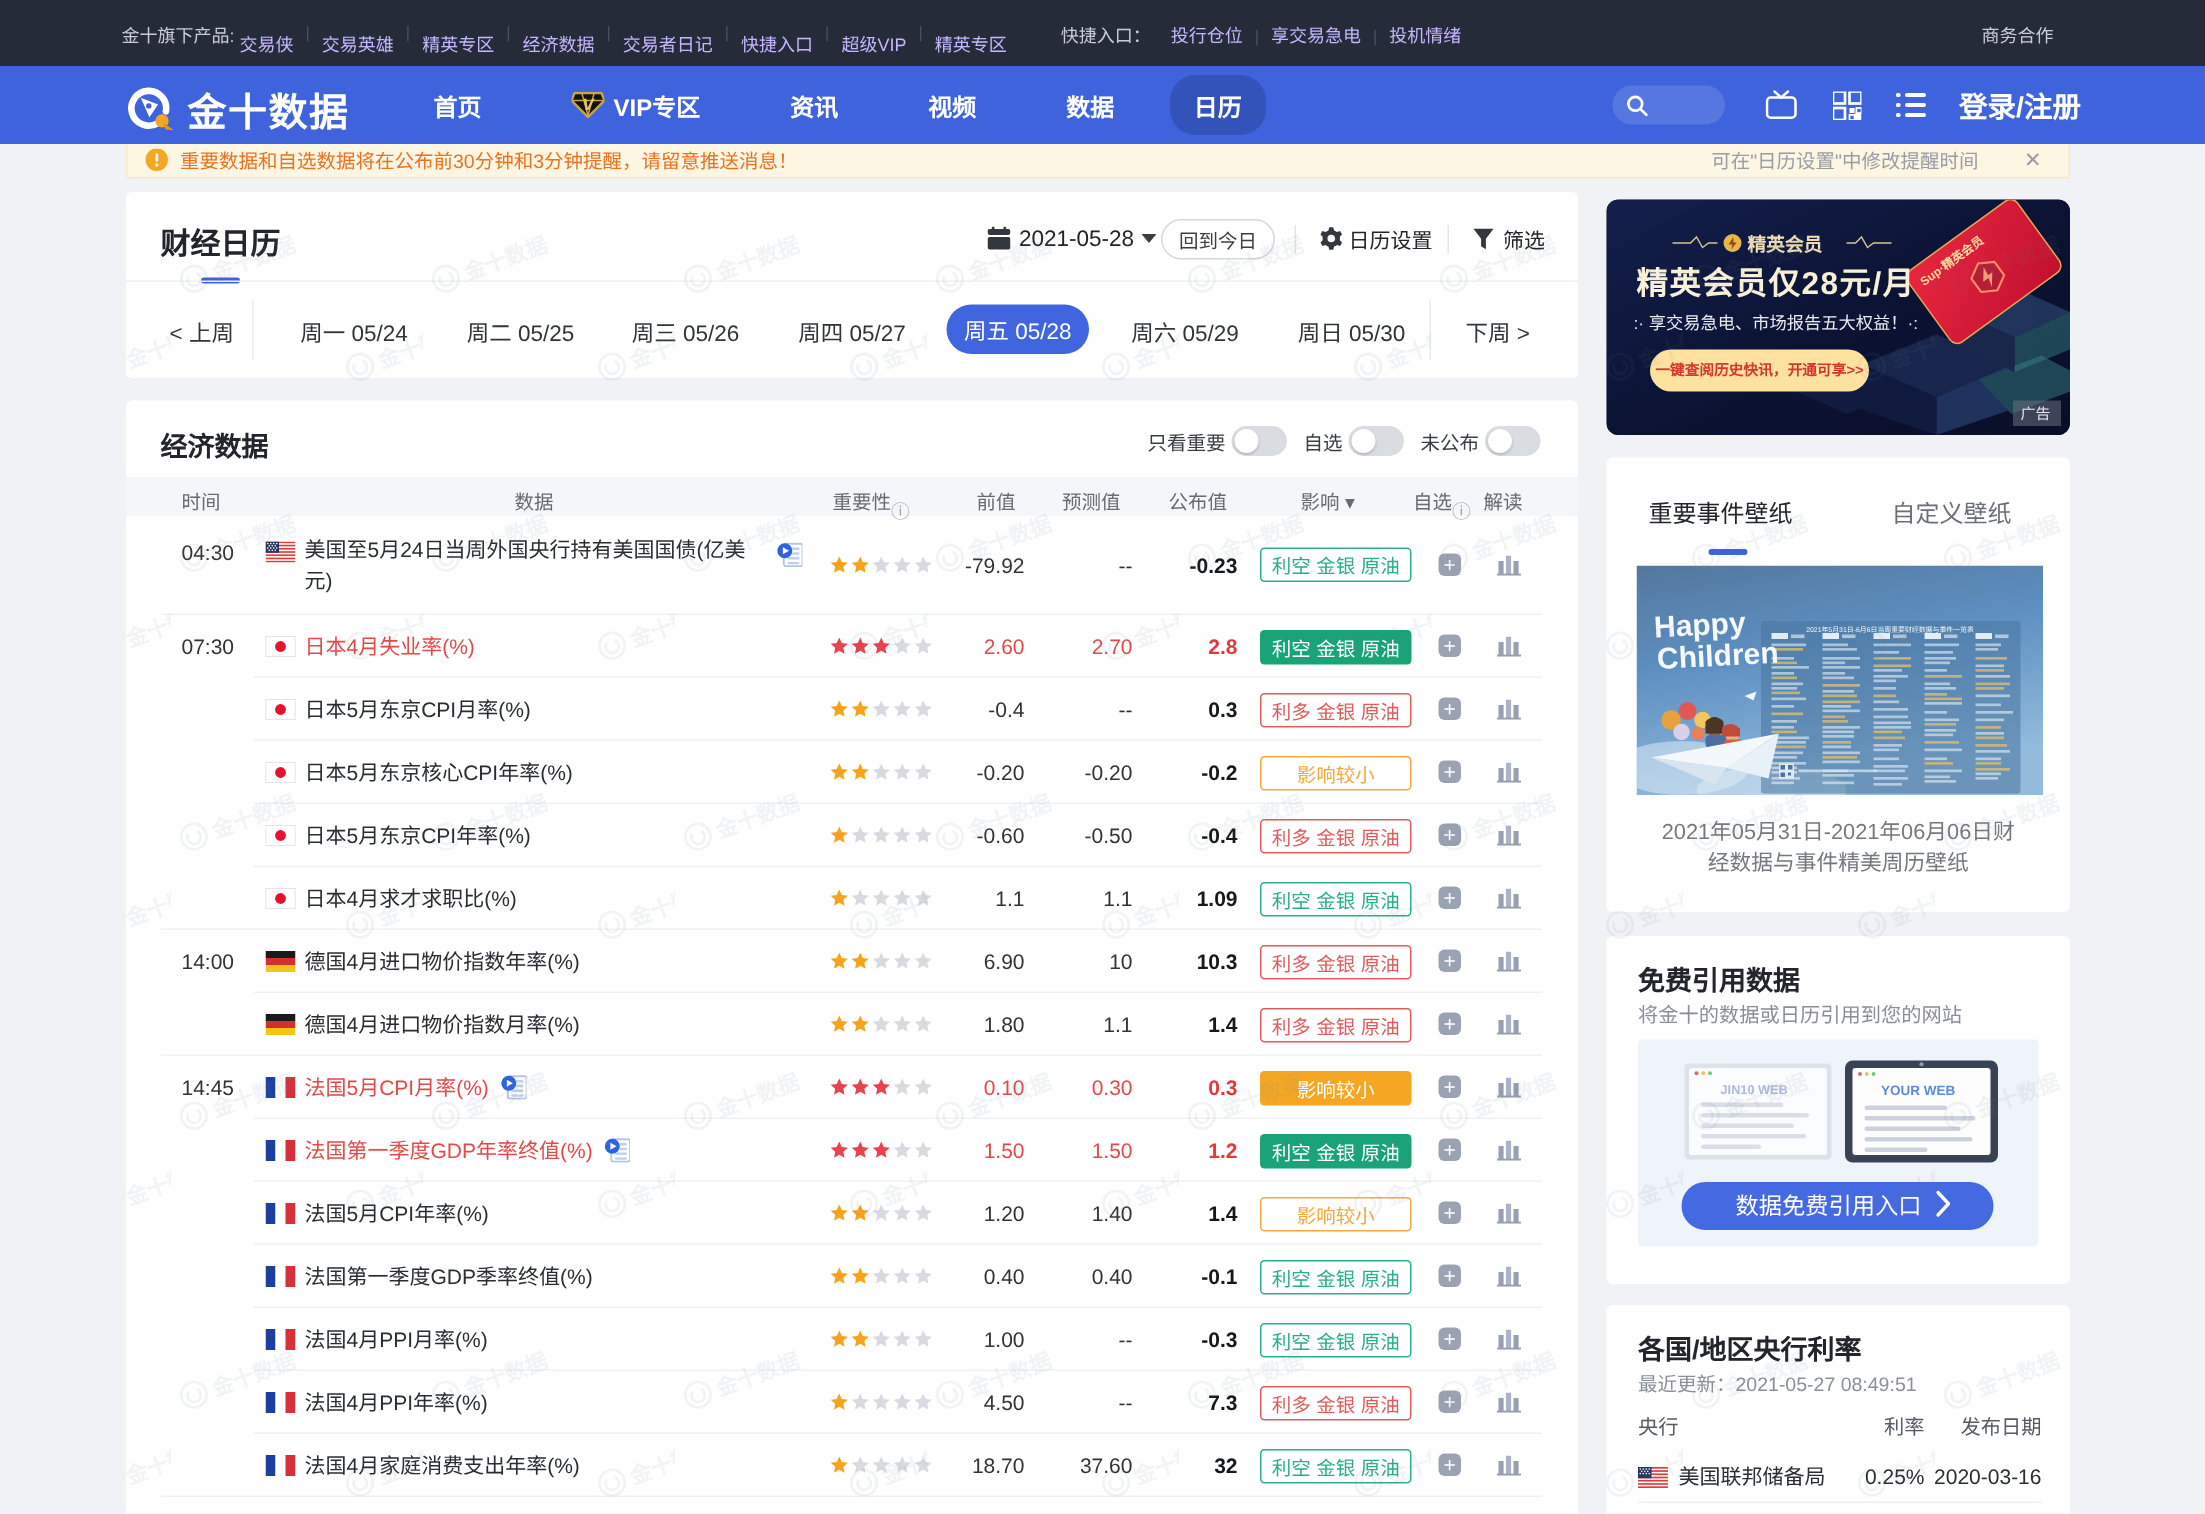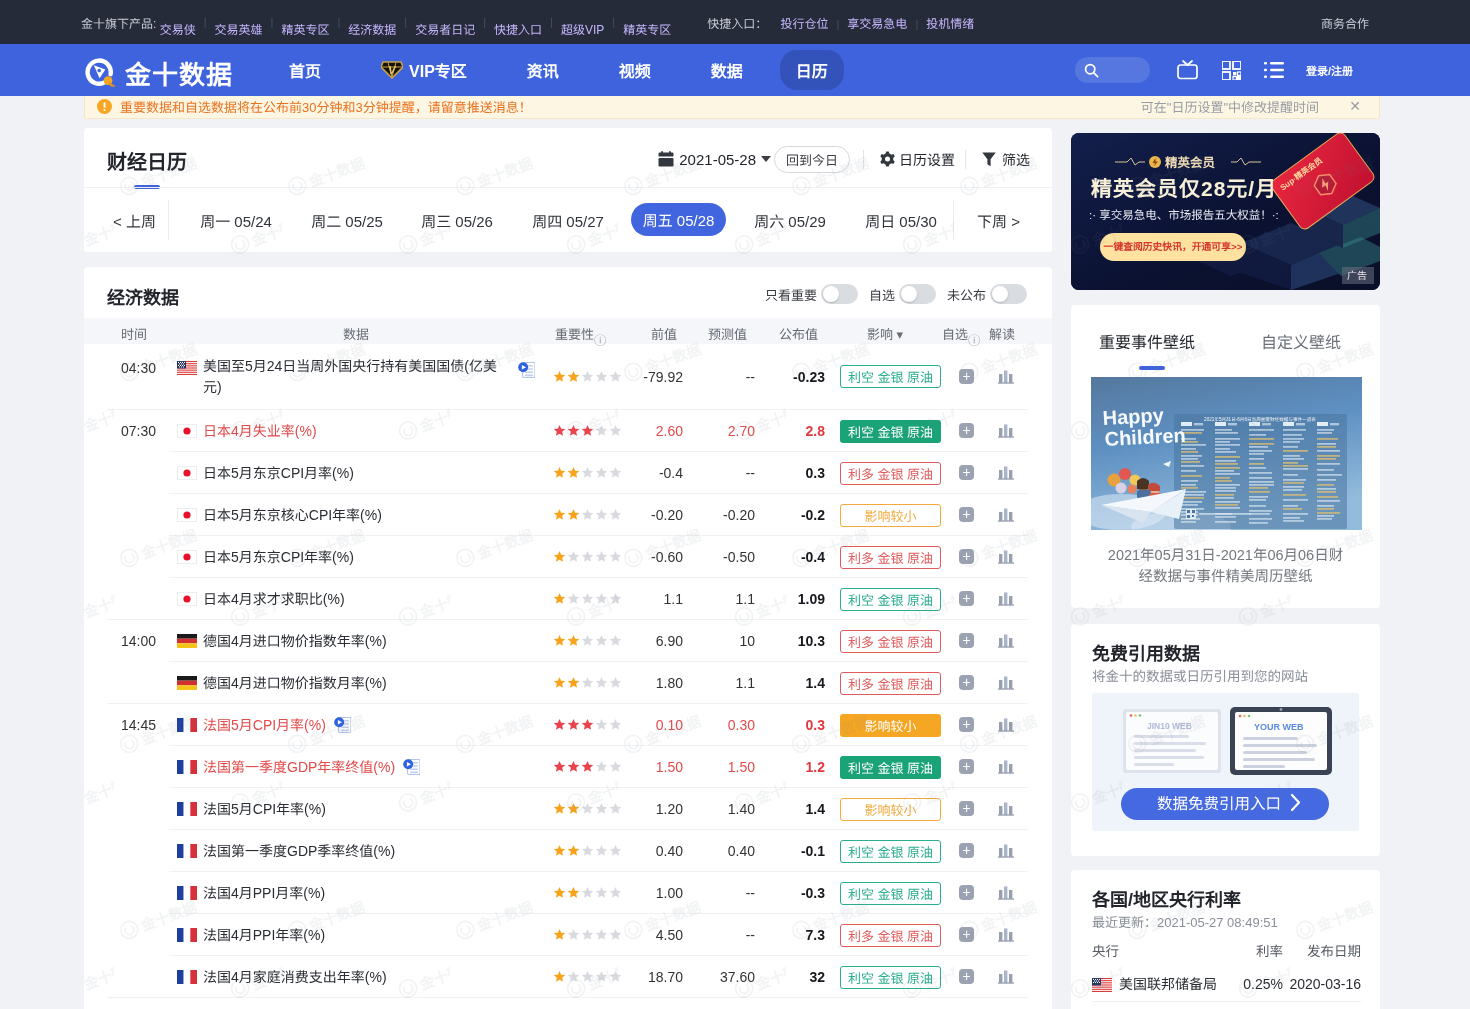--- a/index.html
+++ b/index.html
@@ -18,21 +18,21 @@
 .logo{position:absolute;left:85px;top:10px;display:flex;align-items:center;}
 .logo .txt{font-size:26px;font-weight:bold;letter-spacing:1px;margin-left:7px;}
 .nav-items{position:absolute;left:259px;top:0;height:52px;display:flex;align-items:center;font-size:16px;font-weight:bold;}
 .nav-items .it{margin:0 30px;display:flex;align-items:center;}
 .nav-items .pill{background:rgba(25,42,110,0.30);border-radius:17px;padding:8px 16px;margin:0 7px;}
 .nav-right{position:absolute;left:0;top:0;width:1470px;height:52px;}
 .nav-right>*{position:absolute;top:0;height:52px;display:flex;align-items:center;}
 .searchpill{left:1075px;}
 .searchpill i{width:75px;height:26px;border-radius:13px;background:rgba(255,255,255,0.13);display:flex;align-items:center;padding-left:9px;}
 .ic1{left:1177px;}.ic2{left:1222px;}.ic3{left:1264px;}
-.login{left:1306px;font-size:11px;font-weight:bold;}
+.login{left:1306px;font-size:19px;font-weight:bold;}
 
 .notice{position:absolute;left:84px;top:93px;width:1296px;height:26px;background:#FDF6E3;border:1px solid #F6E8C6;border-radius:2px;display:flex;align-items:center;font-size:13px;color:#E9731F;z-index:2;}
 .notice .warn{margin:0 8px 0 12px;}
 .notice .right{position:absolute;right:60px;color:#9A9DA6;}
 .notice .x{position:absolute;right:18px;color:#9A9DA6;font-size:14px;}
 
 .card{position:absolute;background:#fff;border-radius:4px;}
 .cal-card{left:84px;top:128px;width:968px;height:124px;}
 .data-card{left:84px;top:267px;width:968px;height:760px;}
 .side{left:1071px;width:309px;}

